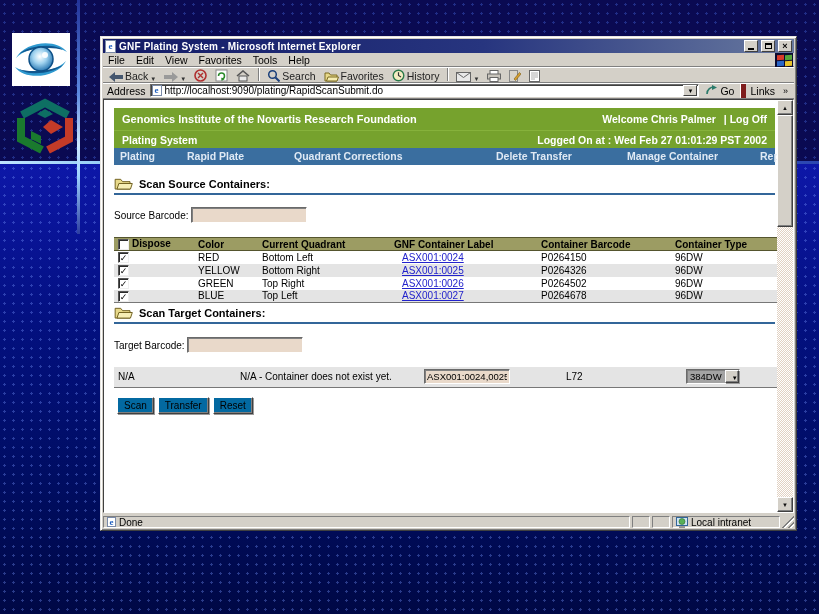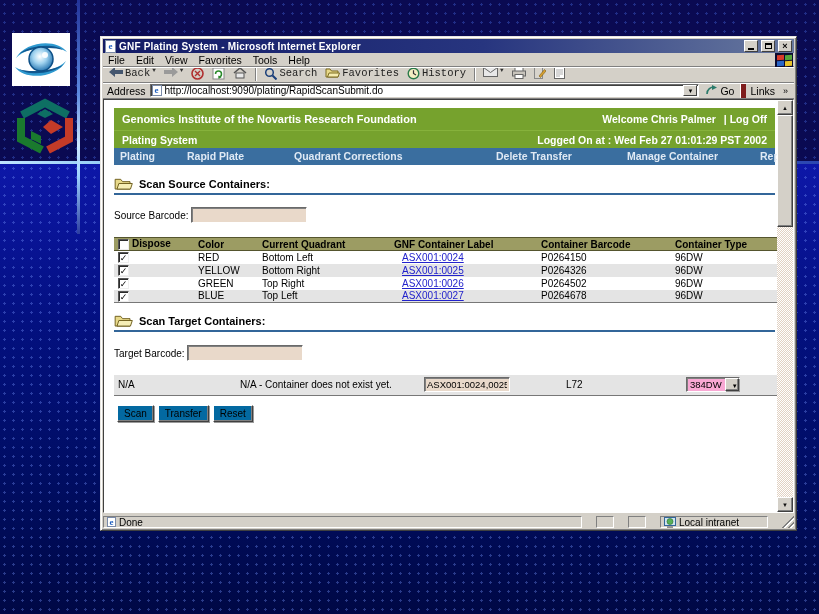--- a/index.html
+++ b/index.html
@@ -58,22 +58,22 @@
     position:relative; }
   .menubar .mi { font-size:10.5px; color:#000; }
   .win-flag { position:absolute; right:1px; top:0; width:18px; height:14px;
     background:#0a0a30; display:grid; grid-template-columns:7px 7px;
     grid-template-rows:5px 5px; gap:1px; place-content:center; }
   .win-flag i { display:block; transform:skewY(-6deg); }
   .wf1{background:#d93b2a;} .wf2{background:#56a53a;} .wf3{background:#2a66c8;} .wf4{background:#e8c22a;}
 
   .toolbar { height:16px; display:flex; align-items:center; gap:4px;
     padding-left:4px; border-bottom:1px solid #808080; box-shadow:0 1px 0 #fff; }
-  .tb { display:flex; align-items:flex-start; gap:2px; font-size:10.5px; color:#222;
-    padding:0 2px; height:15px;font-family:Liberation Mono, monospace; }
+  .tb { display:flex; align-items:flex-end; gap:2px; font-size:10.5px; color:#222;
+    padding:0 2px; height:15px; }
   .tb svg { display:block; }
   .tb.disabled { color:#8a8a8a; }
   .tbsep { width:1px; height:13px; background:#808080; box-shadow:1px 0 0 #fff; margin:0 2px; }
   .dd-caret { font-size:6px; color:#333; }
 
   .addressbar { height:16px; display:flex; align-items:center; gap:4px;
     padding:1px 2px 1px 4px; border-bottom:1px solid #808080; box-shadow:0 1px 0 #fff; }
   .addr-label { font-size:10.5px; color:#000; }
   .addr-field { flex:1; height:13px; background:#fff; display:flex; align-items:center;
     gap:3px; padding:0 1px;
@@ -151,37 +151,37 @@
     vertical-align:middle; margin-right:4px; }
   th .chk { margin-right:3px; }
 
   .tbl2 { margin-top:11px; }
   table.grid td.rowtall { height:20px;margin-top:47px; }
   .gnf-inp { width:86px; height:15px; }
 
   .fake-select { display:inline-flex; align-items:center; height:15px;
     border-top:1px solid #6a6a6a; border-left:1px solid #6a6a6a;
     border-bottom:1px solid #fff; border-right:1px solid #fff;
-    box-shadow:inset 1px 1px 0 #808080; background:#f9a8d4; }
+    box-shadow:inset 1px 1px 0 #808080; background:#a3a3a3; }
   .fake-select .val { font-size:9.5px; padding:0 3px; }
   .fake-select .btn { width:14px; height:13px; background:#D4D0C8; font-size:6px;
     text-align:center; line-height:12px;
     border-top:1px solid #fff; border-left:1px solid #fff;
     border-right:1px solid #404040; border-bottom:1px solid #404040; }
 
   .actions { margin-top:9px; display:flex; gap:4px; margin-left:3px; }
   .btn { height:17px; background:#0369a1; font-size:10px; padding:1px 6px;
     font-family:"Liberation Sans",sans-serif;
     border-top:1px solid #fff; border-left:1px solid #fff;
     border-right:1px solid #404040; border-bottom:1px solid #404040;
     box-shadow:inset -1px -1px 0 #808080, 1px 1px 0 #9a9a9a; }
 
   
   .statusbar { position:absolute; left:2px; right:2px; bottom:2px; height:13px;
-    display:flex; gap:14px; align-items:stretch; background:#D4D0C8; padding-top:1px; }
+    display:flex; gap:2px; align-items:stretch; background:#D4D0C8; padding-top:1px; }
   .panel { border-top:1px solid #808080; border-left:1px solid #808080;
     border-bottom:1px solid #fff; border-right:1px solid #fff;
     display:flex; align-items:center; gap:3px; font-size:10px; padding:0 3px; }
   .p-main { flex:1; }
   .p-small { width:18px; }
   .p-zone { width:108px; }
   .grip { width:12px; background:
     linear-gradient(135deg, transparent 50%, #808080 50%, #808080 58%, #fff 58%, #fff 66%,
      transparent 66%, transparent 74%, #808080 74%, #808080 82%, #fff 82%, #fff 90%, transparent 90%); }
 </style>
@@ -440,21 +440,21 @@
             <td><span class="chk">✓</span></td>
             <td>BLUE</td>
             <td>Top Left</td>
             <td><a class="lbl-link" href="#">ASX001:0027</a></td>
             <td>P0264678</td>
             <td>96DW</td>
           </tr>
         </tbody>
           </table>
 
-        <div class="sec" style="margin-top:11px">
+        <div class="sec" style="margin-top:3px">
           <svg width="19" height="13" viewBox="0 0 20 14">
               <path d="M1,13 L1,2.5 L7,2.5 L9,5 L17,5 L17,13 Z" fill="#e8d98a" stroke="#6a5a18"></path>
               <path d="M3,13 L5,7 L19.5,7 L17.5,13 Z" fill="#f6eeb6" stroke="#6a5a18"></path>
             </svg>
           <span class="t">Scan Target Containers:</span>
         </div>
 
         <div class="barcode-row" style="margin-top:12px">
           <label>Target Barcode:</label>
           <input class="inp barcode-inp" value="" style="">

